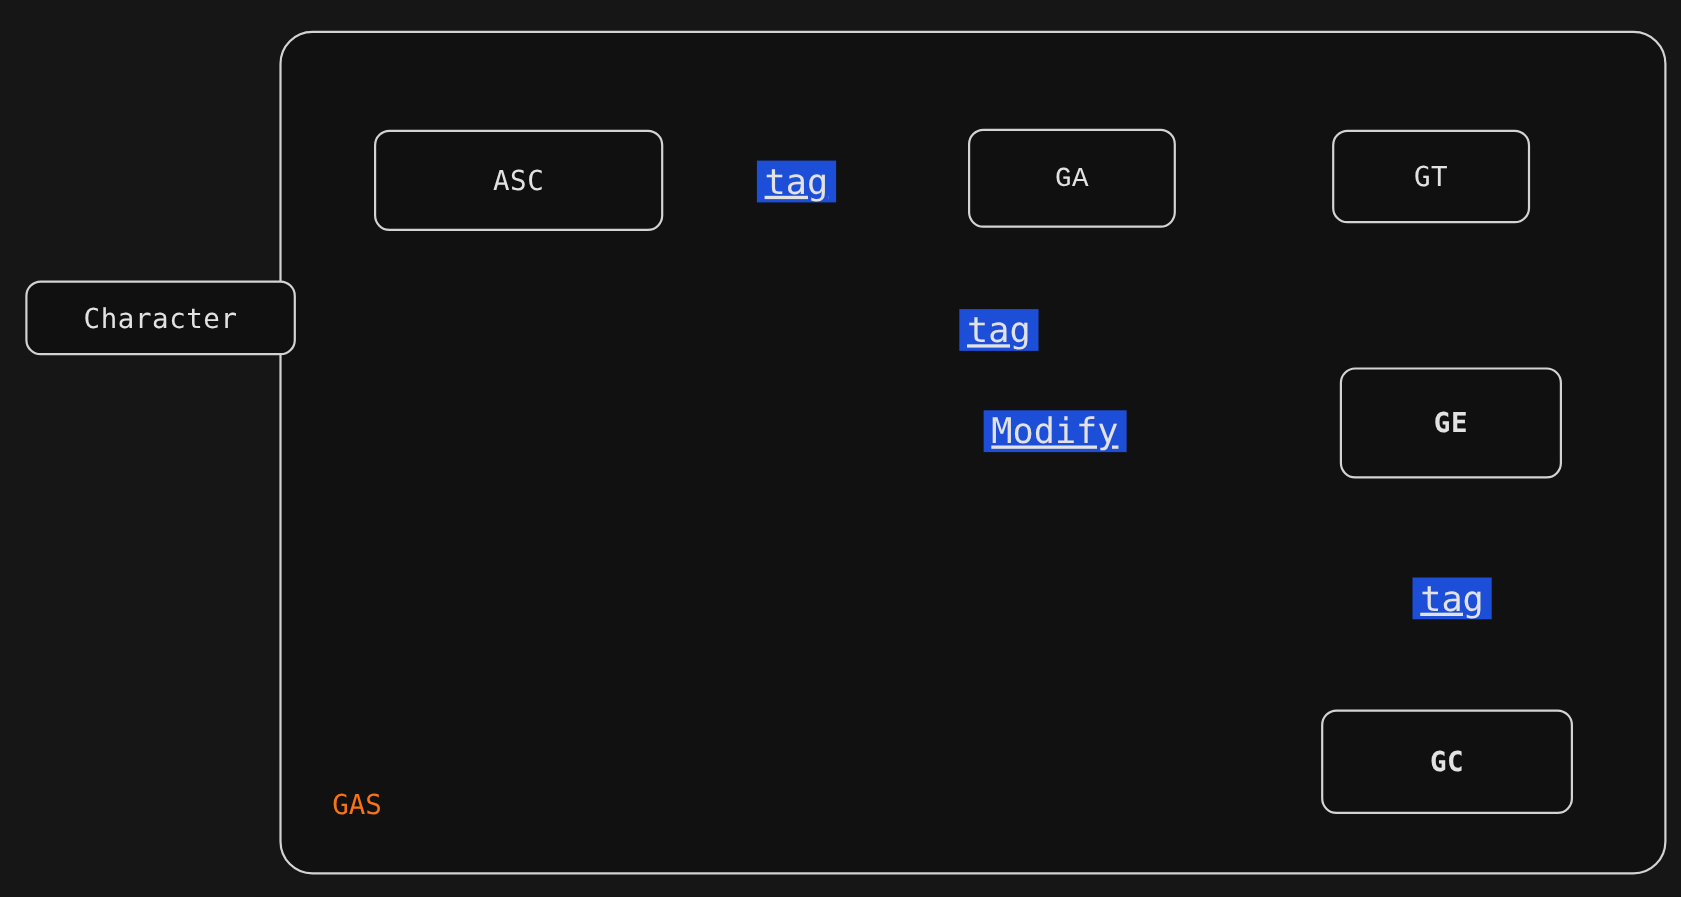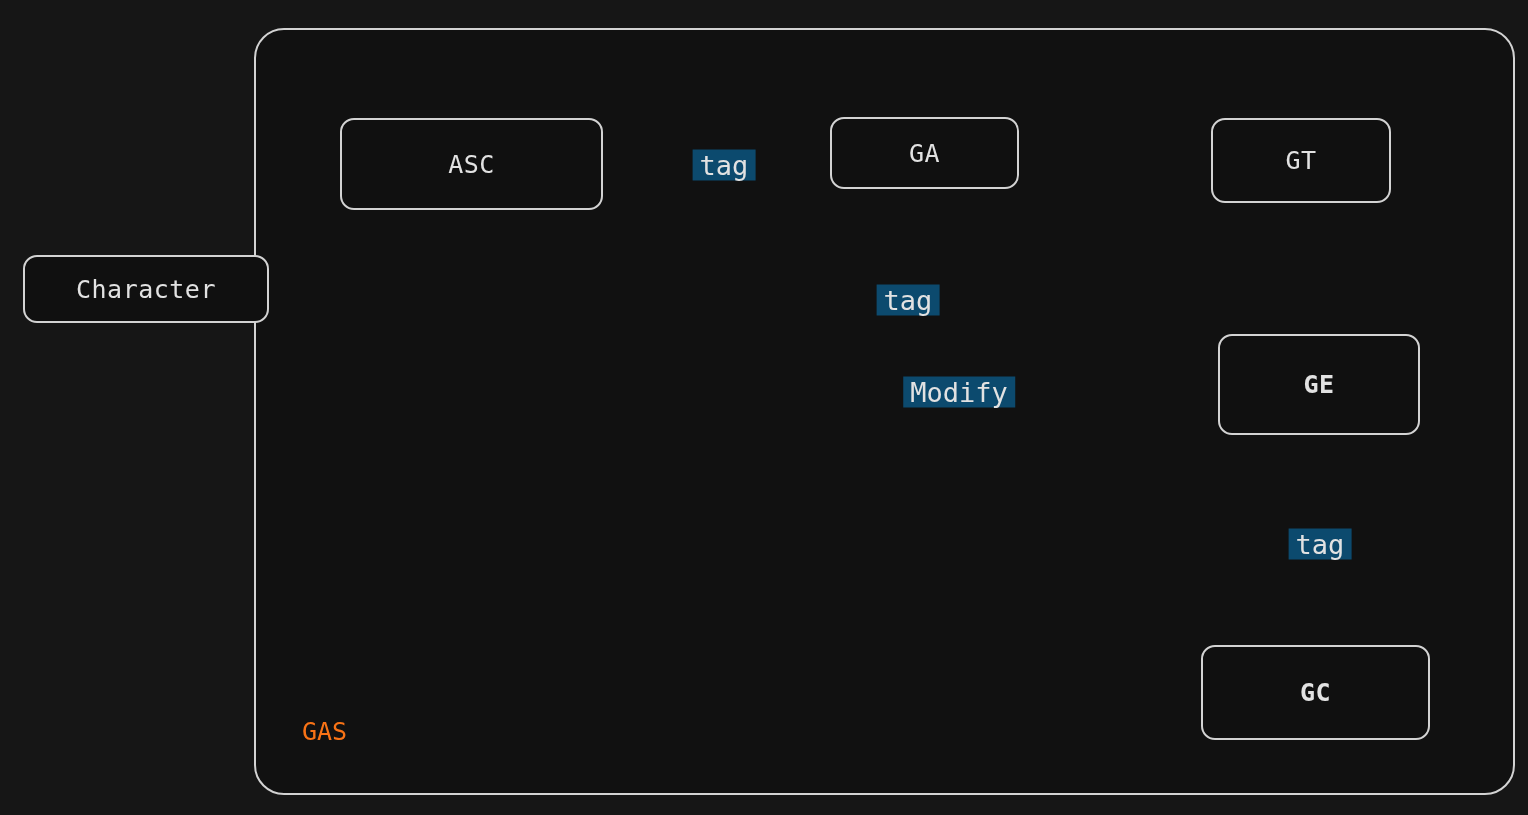--- a/index.html
+++ b/index.html
@@ -47,26 +47,27 @@
   .cluster-label {
     position: absolute;
     color: #f97316;
     font-size: 25px;
     z-index: 4;
     white-space: nowrap;
   }
   .edge-label {
     position: absolute;
     color: #e2e2e2;
-    font-size: 27px;
-    background: #0c4a6e;
+    font-size: 32px;
+    background: #1d4ed8;
     padding: 0 7px;
     z-index: 4;
     white-space: nowrap;
     transform: translate(-50%, -50%);
+    text-decoration: underline;
   }
 </style>
 </head>
 <body>
 
 <div id="stage">
 
   <div class="cluster" id="cluster-gas" style="left: 254px; top: 28px; width: 1261px; height: 767px;"></div>
   <div class="cluster-label" id="cluster-gas-label" style="left: 302px; top: 717px;">GAS</div>
 
@@ -97,21 +98,21 @@
       <path d="M 1315 438 L 1320 640" marker-end="url(#ah)"></path>
     </g>
   </svg>
 
   <div class="node" id="node-character" style="left: 23px; top: 255px; width: 246px; height: 68px;">
     <span>Character</span>
   </div>
   <div class="node" id="node-asc" style="left: 340px; top: 118px; width: 263px; height: 92px;">
     <span>ASC</span>
   </div>
-  <div class="node" id="node-ga" style="left: 830px; top: 117px; width: 189px; height: 72px;">
+  <div class="node" id="node-ga" style="left: 880px; top: 117px; width: 189px; height: 90px; font-family: Liberation Mono, monospace;">
     <span>GA</span>
   </div>
   <div class="node" id="node-gt" style="left: 1211px; top: 118px; width: 180px; height: 85px;">
     <span>GT</span>
   </div>
   <div class="node" id="node-ge" style="left: 1218px; top: 334px; width: 202px; height: 101px; font-weight: bold;">
     <span>GE</span>
   </div>
   <div class="node" id="node-gc" style="left: 1201px; top: 645px; width: 229px; height: 95px; font-weight: bold;">
     <span>GC</span>

